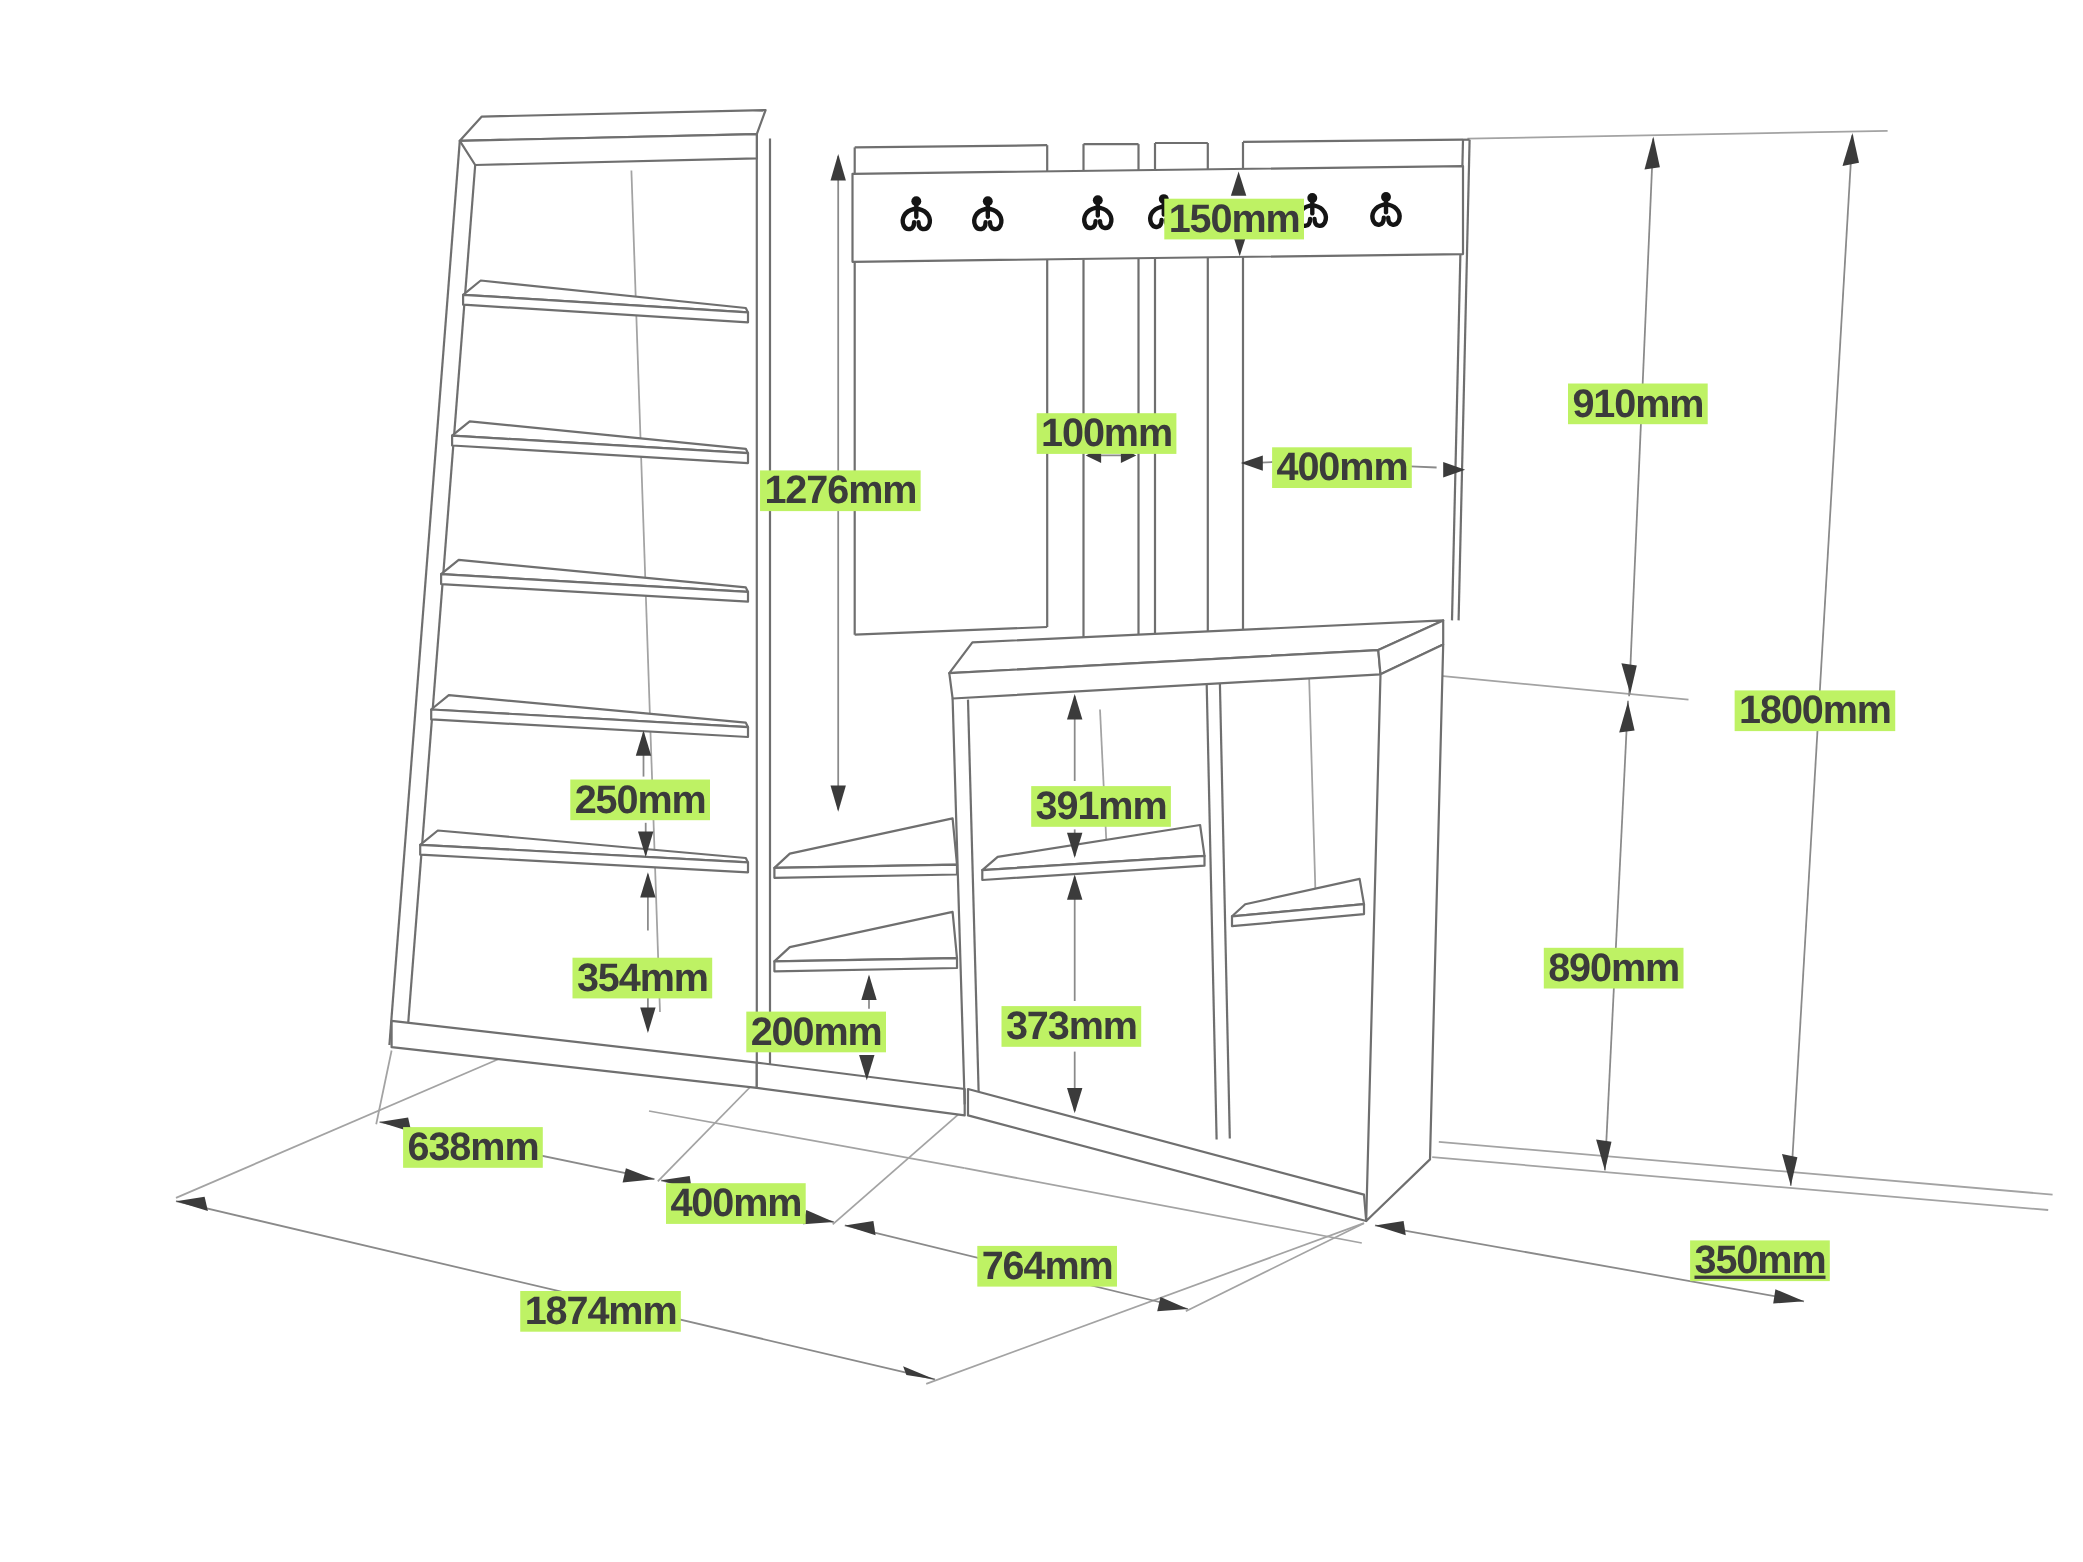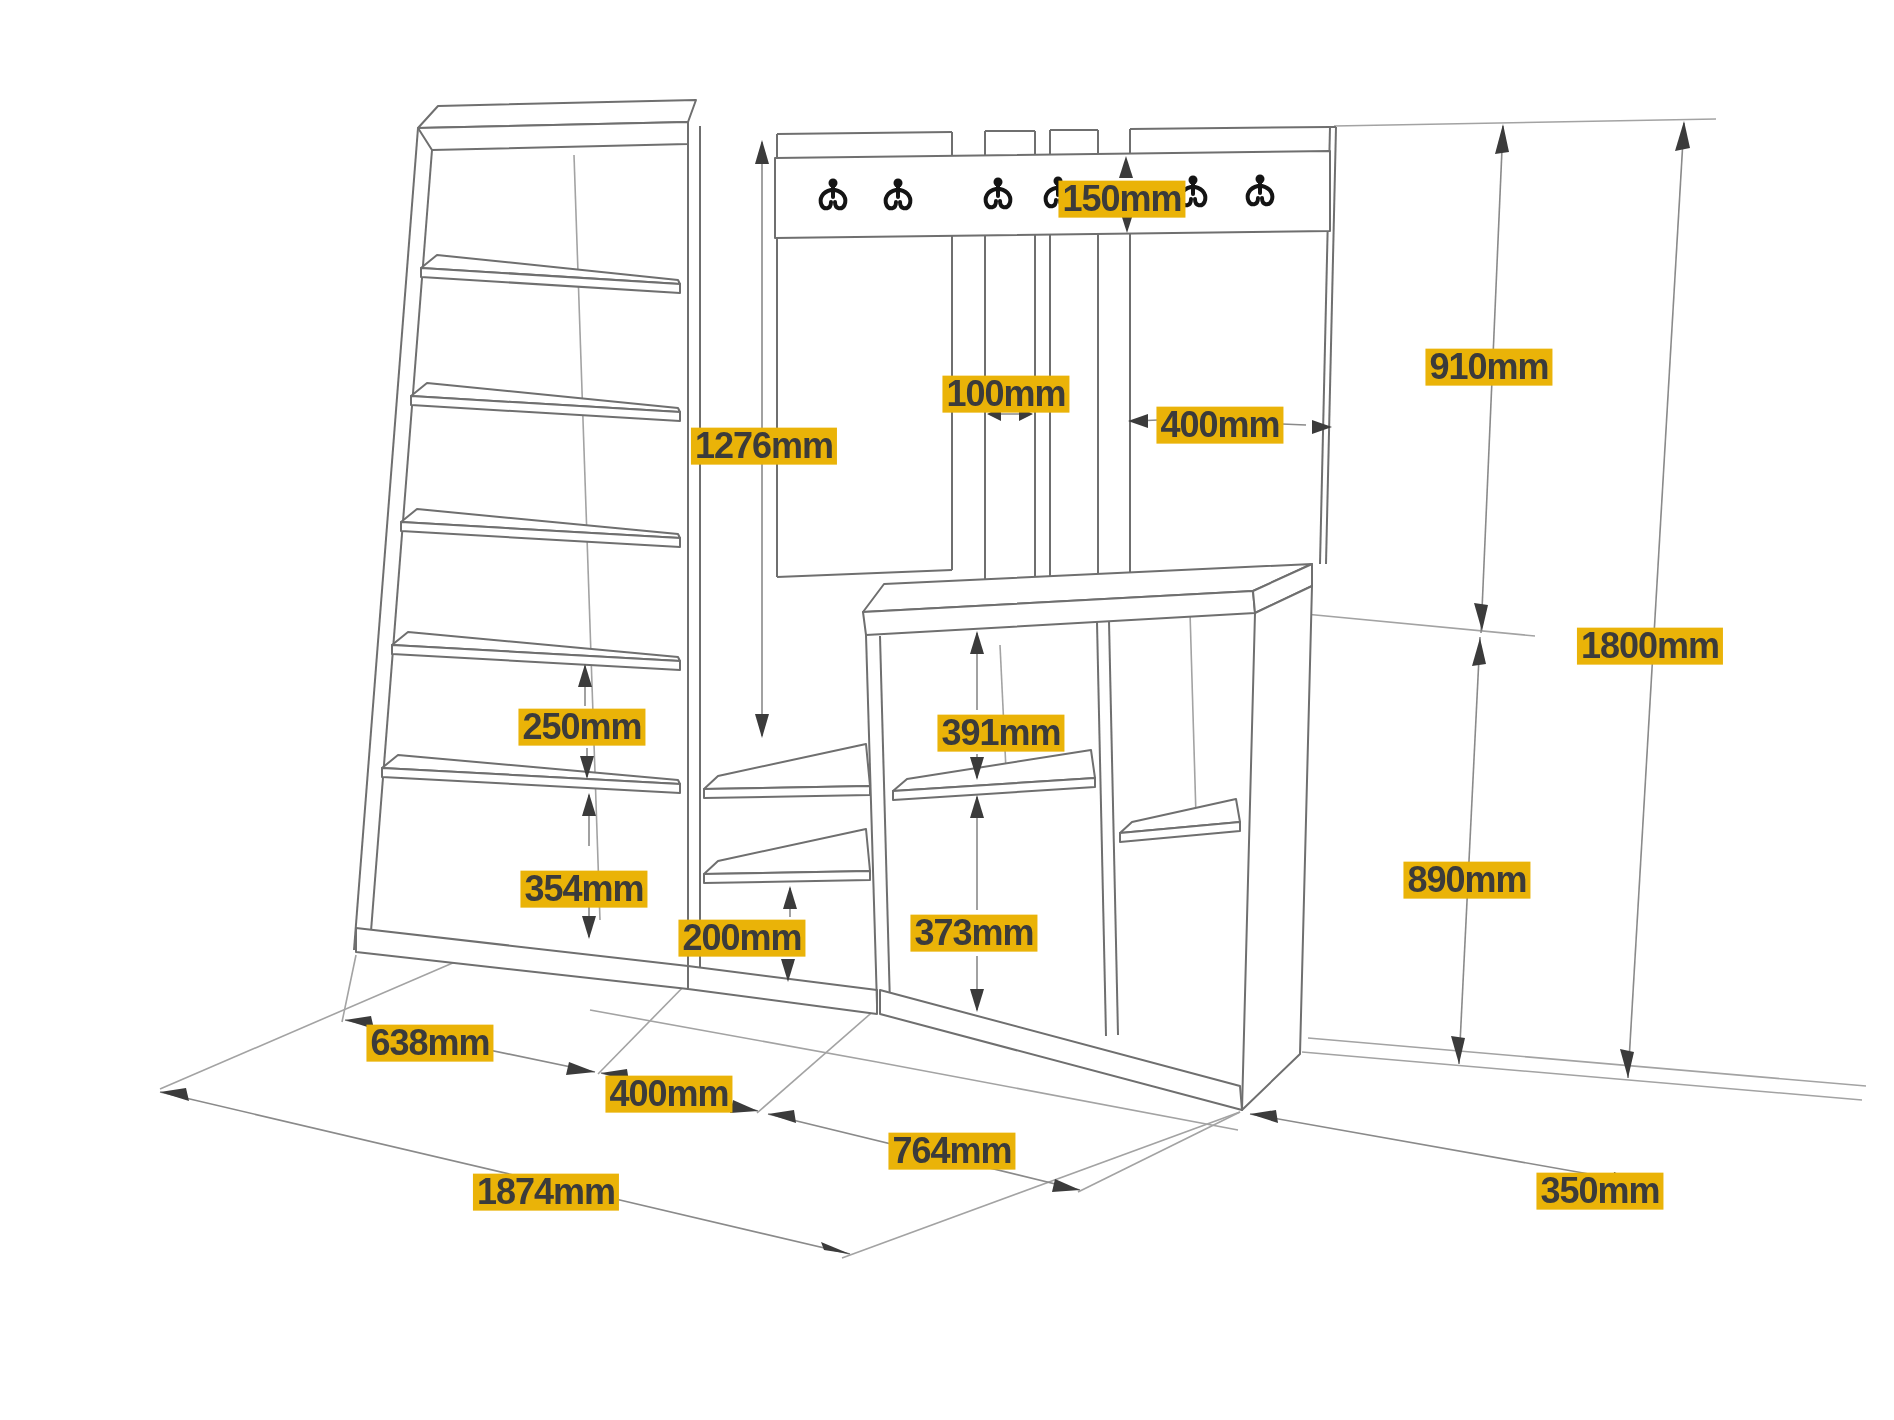--- a/index.html
+++ b/index.html
@@ -1,21 +1,21 @@
 <!DOCTYPE html>
 <html><head>
 <meta charset="utf-8">
 <style>
   html,body{margin:0;padding:0;background:#fff;}
   #stage{position:relative;width:1894px;height:1420px;background:#ffffff;overflow:hidden;
          font-family:"Liberation Sans",sans-serif;}
   #stage svg{position:absolute;left:0;top:0;}
   .dim-label{position:absolute;transform:translate(-50%,-50%);
              font:700 36px "Liberation Sans",sans-serif;color:#3b3b3b;
-             background:#eab308;padding:0 4px;line-height:1.02;letter-spacing:-1px;
+             background:#bef264;padding:0 4px;line-height:1.02;letter-spacing:-1px;
              white-space:nowrap;z-index:5;}
   .furn{stroke:#6f6f6f;stroke-width:2;fill:none;stroke-linejoin:round;}
   .furnfill{stroke:#6f6f6f;stroke-width:2;fill:#ffffff;stroke-linejoin:round;}
   .faint{stroke:#a3a3a3;stroke-width:1.6;fill:none;}
   .dimline{stroke:#8a8a8a;stroke-width:1.6;fill:none;}
   .arrow{fill:#3b3b3b;stroke:none;}
   .hookstroke{stroke:#141414;stroke-width:4;fill:none;stroke-linecap:round;}
 </style>
 </head>
 <body>
@@ -233,15 +233,15 @@
   <div class="dim-label" style="left:582px;top:727px;text-align:center;">250mm</div>
   <div class="dim-label" style="left:584px;top:889px;">354mm</div>
   <div class="dim-label" style="left:973px;top:733px;margin-left:28px;">391mm</div>
   <div class="dim-label" style="left:742px;top:938px;">200mm</div>
   <div class="dim-label" style="left:974px;top:933px;">373mm</div>
   <div class="dim-label" style="left:1467px;top:880px;">890mm</div>
   <div class="dim-label" style="left:430px;top:1043px;">638mm</div>
   <div class="dim-label" style="left:669px;top:1094px;">400mm</div>
   <div class="dim-label" style="left:952px;top:1151px;text-align:center;">764mm</div>
   <div class="dim-label" style="left:546px;top:1192px;">1874mm</div>
-  <div class="dim-label" style="left:1600px;top:1191px;">350mm</div>
+  <div class="dim-label" style="left:1600px;top:1146px;text-decoration:underline;">350mm</div>
 
 </div>
 
 </body></html>

